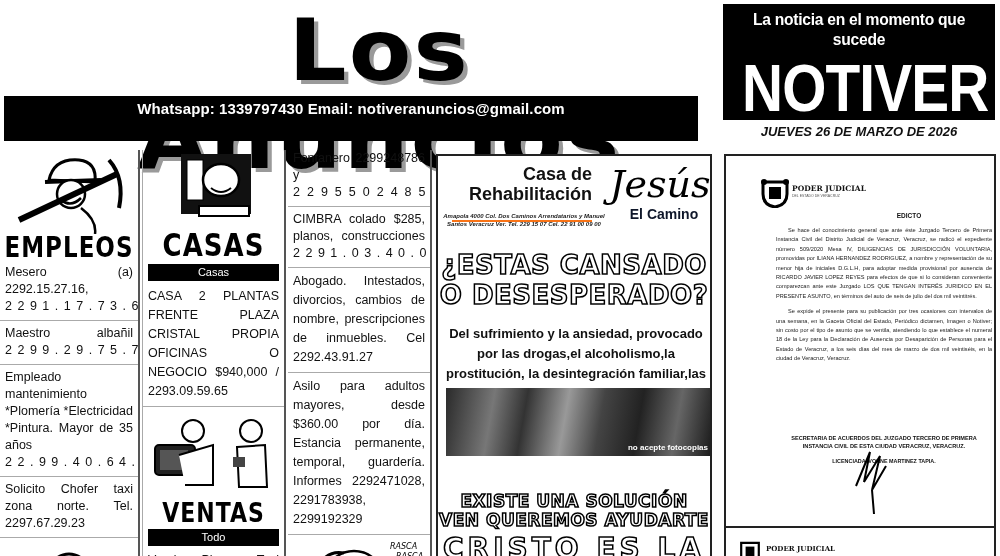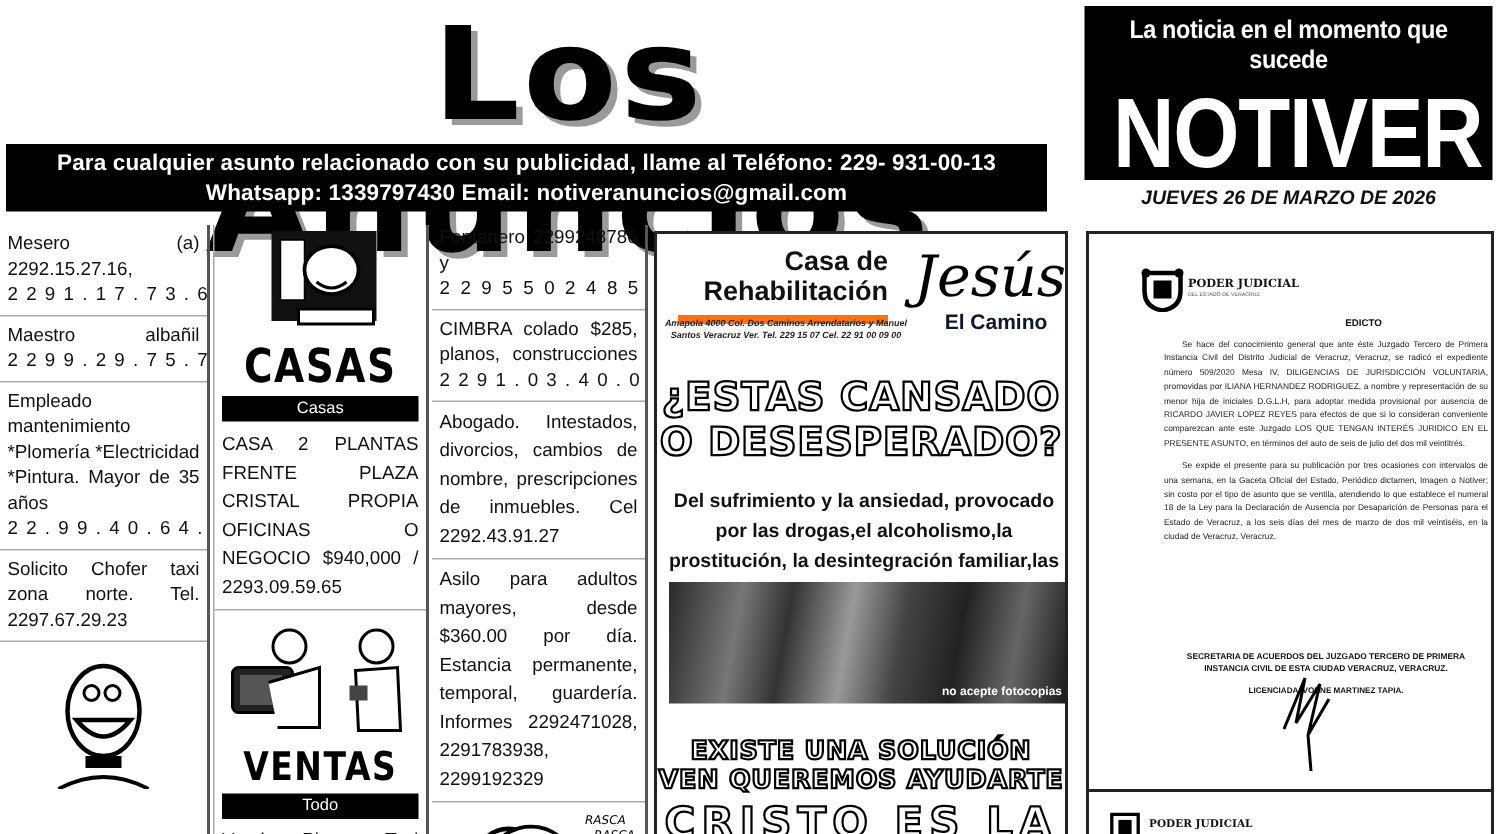--- a/index.html
+++ b/index.html
@@ -65,21 +65,21 @@
   
   .rehab {
     position: absolute; left: 436px; top: 154px; width: 276px; height: 402px;
     border: 2px solid #222; border-bottom: none; overflow: hidden; background: #fff;
   }
   .rehab-title {
     position: absolute; left: 14px; top: 8px; width: 140px; text-align: right;
     font-weight: bold; font-size: 18px; line-height: 20px; color: #111;
   }
   .rehab-title span { display: block; }
-  .rehab-title .underline { border-bottom: 6px solid #f97316; padding-bottom: 6px; }
+  .rehab-title .underline { border-bottom: 2px solid #f97316; padding-bottom: 16px; }
   .rehab-address {
     position: absolute; left: 4px; top: 56px; width: 164px; font-size: 6px;
     font-style: italic; font-weight: bold; line-height: 8px; text-align: center; color: #222;
   }
   .jesus {
     position: absolute; left: 170px; top: 8px; width: 104px; text-align: center;
     font-family: "DejaVu Serif", serif; font-weight: normal; font-style: italic;
     font-size: 38px; line-height: 40px; color: #000;
   }
   .el-camino {
@@ -91,21 +91,21 @@
     font-family: "DejaVu Sans", sans-serif; font-weight: bold;
     color: #fff; -webkit-text-stroke: 1.5px #000; letter-spacing: 0.5px;
   }
   .h1 { top: 94px; font-size: 26px; line-height: 30px; }
   .h2 { top: 124px; font-size: 26px; line-height: 30px; }
   .rehab-body {
     position: absolute; left: 4px; top: 168px; width: 268px; text-align: center;
     font-weight: bold; font-size: 13px; line-height: 20px; color: #111;
   }
   .rehab-photo {
-    position: absolute; left: 8px; top: 232px; width: 264px; height: 81px;
+    position: absolute; left: 8px; top: 232px; width: 264px; height: 68px;
     background: linear-gradient(100deg, #2a2a2a 0%, #777 18%, #333 30%, #999 45%, #444 58%, #222 72%, #666 86%, #1c1c1c 100%);
   }
   .photo-caption {
     position: absolute; right: 2px; bottom: 4px; color: #fff; font-weight: bold;
     font-size: 8px;
   }
   .h3 { top: 336px; font-size: 17px; line-height: 19px; }
   .h4 { top: 355px; font-size: 17px; line-height: 19px; }
   .h5 { top: 378px; font-size: 28px; line-height: 30px; letter-spacing: 4px; }
 
@@ -141,31 +141,42 @@
   .edict2 {
     position: absolute; left: 724px; top: 526px; width: 272px; height: 34px;
     border: 2px solid #222; border-bottom: none; background: #fff;
   }
 </style>
 </head>
 <body>
 
 <div class="masthead-title">Los Anuncios</div>
 <div class="contact-bar">
-  <div>Para cualquier asunto relacionado con su publicidad, llame al  Teléfono: 229- 931-00-13</div>
   <div>Whatsapp: 1339797430 Email: notiveranuncios@gmail.com</div>
 </div>
 
 <div class="notiver-box">
   <div class="notiver-tagline">La noticia en el momento que sucede</div>
   <div class="notiver-name">NOTIVER</div>
 </div>
 <div class="date-line">JUEVES 26 DE MARZO DE 2026</div>
 
 <div class="col col-1">
+  <div class="cartoon">
+    <svg width="120" height="84" viewBox="0 0 120 84">
+      <path d="M40 30 Q45 8 70 10 Q88 12 86 32 Z" fill="#fff" stroke="#000" stroke-width="3"></path>
+      <path d="M36 32 L92 30" stroke="#000" stroke-width="4"></path>
+      <circle cx="62" cy="44" r="14" fill="#fff" stroke="#000" stroke-width="2.5"></circle>
+      <path d="M52 50 Q62 58 72 48" fill="none" stroke="#000" stroke-width="2.5"></path>
+      <path d="M10 70 L108 24" stroke="#000" stroke-width="6"></path>
+      <path d="M100 10 Q116 28 110 58" fill="none" stroke="#000" stroke-width="4"></path>
+      <path d="M72 58 Q88 70 86 84" fill="none" stroke="#000" stroke-width="2.5"></path>
+    </svg>
+    <div class="cartoon-label">EMPLEOS</div>
+  </div>
   <div class="ad">
     <span>Mesero (a) 2292.15.27.16,</span>
     <span class="spaced">2291.17.73.60</span>
   </div>
   <div class="ad">
     <span>Maestro albañil</span>
     <span class="spaced">2299.29.75.74</span>
   </div>
   <div class="ad">
     <span>Empleado mantenimiento *Plomería *Electricidad *Pintura. Mayor de 35 años</span>

